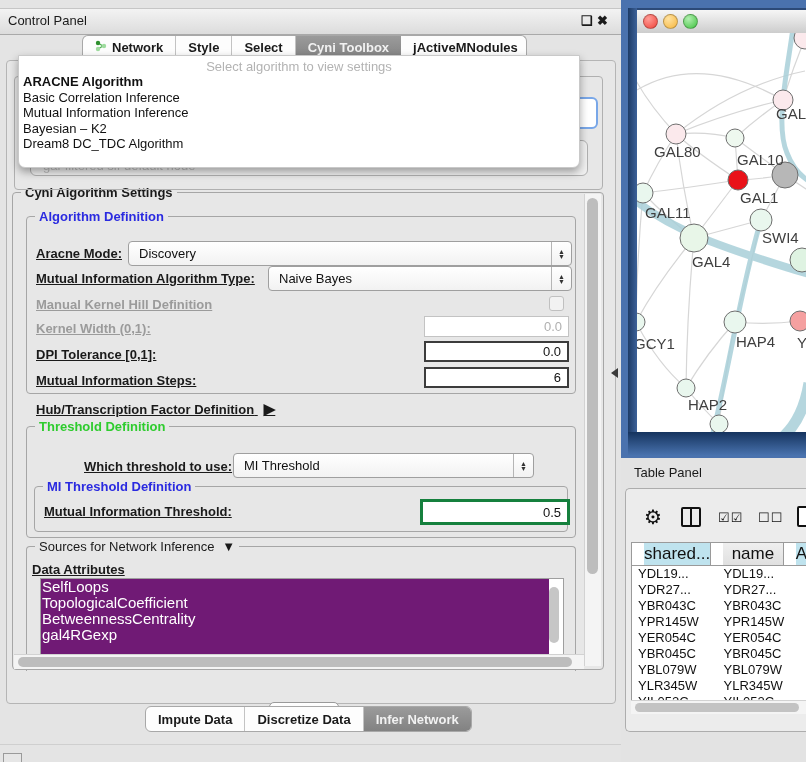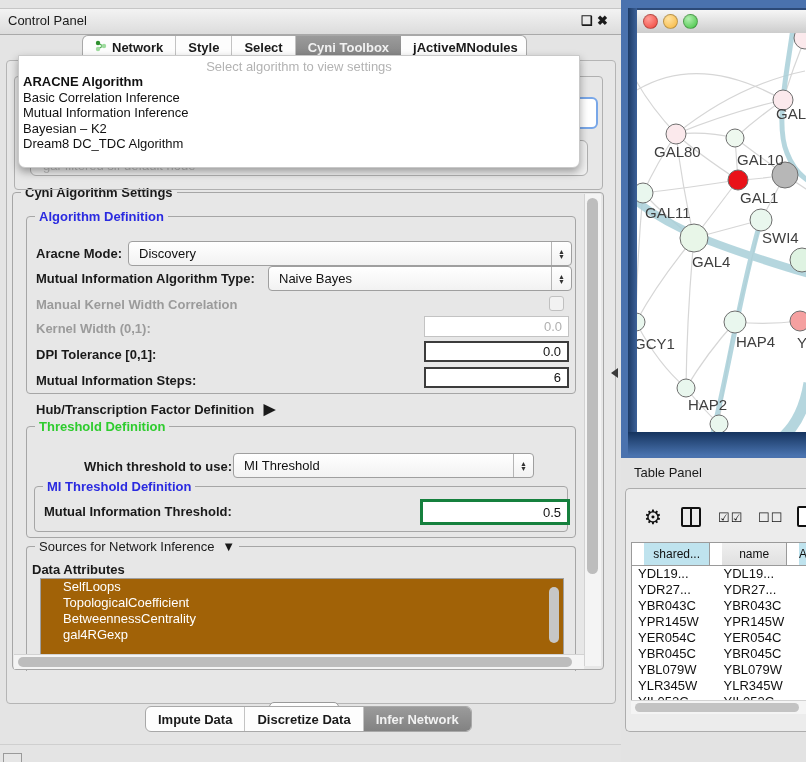--- a/index.html
+++ b/index.html
@@ -14,32 +14,32 @@
   .tabstrip{display:flex;background:#fdfdfd;border:1px solid #a8a8a8;overflow:hidden;}
   .tabstrip.top{left:82px;top:35px;width:443px;height:23px;border-radius:6px 6px 0 0;border-bottom:none;}
   .tabstrip.bottom{left:145px;top:706px;width:325px;height:24px;border-radius:6px;}
   .tab{display:flex;align-items:center;justify-content:center;font-size:13px;font-weight:bold;color:#1a1a1a;padding:0 12px;border-right:1px solid #c3c3c3;white-space:nowrap;}
   .tab:last-child{border-right:none;}
   .tab.sel{background:linear-gradient(#9b9b9b,#828282);color:#f2f2f2;border-right:none;}
   .inner-panel{left:6px;top:60px;width:608px;height:642px;background:#e7e7e7;border:1px solid #b5b5b5;border-radius:4px;}
   .grp{position:absolute;border:1px solid #a6a6a6;border-radius:4px;}
   .grp-legend{position:absolute;top:-8px;left:8px;background:#e7e7e7;padding:0 4px;font-size:13px;font-weight:bold;}
   .lg-black{color:#1a1a1a;}.lg-blue{color:#2a2ae0;}.lg-green{color:#2ecc2e;}
-  .flabel{font-size:13px;font-weight:bold;color:#1a1a1a;white-space:nowrap;}
+  .flabel{font-size:13px;font-weight:bold;color:#1a1a1a;white-space:nowrap;text-decoration:underline;}
   .flabel.dis{color:#9b9b9b;}
   .combo{position:absolute;background:linear-gradient(#ffffff,#f2f2f2);border:1px solid #9f9f9f;border-radius:4px;display:flex;align-items:center;font-size:13px;color:#111;}
   .combo .val{flex:1;padding-left:10px;}
   .combo .stepper{width:19px;align-self:stretch;border-left:1px solid #b5b5b5;display:flex;flex-direction:column;align-items:center;justify-content:center;font-size:7px;line-height:5px;color:#333;}
   .tfield{position:absolute;background:#fff;font-size:13px;text-align:right;padding-right:6px;display:flex;align-items:center;justify-content:flex-end;color:#111;}
   .tfield.dark{border:2px solid #3c3c3c;}
   .tfield.norm{border:3px solid #15803d;text-align:center;}
   .tfield.dis{border:1px solid #c3c3c3;color:#b0b0b0;}
   .chk{position:absolute;width:13px;height:13px;border:1px solid #c0c0c0;border-radius:3px;background:#f2f2f2;}
   .listbox{position:absolute;background:#fff;border:1px solid #9f9f9f;overflow:hidden;}
-  .listrow{height:16px;background:#a16207;color:#fff;font-size:13px;line-height:16px;padding-left:22px;white-space:nowrap;}
+  .listrow{height:16px;background:#701a75;color:#fff;font-size:15px;line-height:16px;padding-left:1px;white-space:nowrap;}
   .sb-track-v{position:absolute;background:#f4f4f4;border-left:1px solid #d2d2d2;}
   .sb-track-h{position:absolute;background:#f4f4f4;border-top:1px solid #d2d2d2;}
   .sb-thumb{position:absolute;background:#bdbdbd;border-radius:6px;}
   .btn{position:absolute;background:linear-gradient(#ffffff,#ededed);border:1px solid #9a9a9a;border-radius:5px;font-size:13px;color:#1a1a1a;display:flex;align-items:center;justify-content:center;margin-top:28px;}
   
   .dropdown{left:18px;top:55px;width:560px;height:111px;background:#fff;border:1px solid #c9c9c9;border-radius:0 0 7px 7px;box-shadow:0 4px 9px rgba(0,0,0,.35);z-index:50;}
   .dd-prompt{text-align:center;color:#b3b3b3;font-size:13px;padding-top:3px;height:15px;}
   .dd-item{font-size:13px;color:#111;height:15.5px;line-height:15.5px;padding-left:4px;white-space:nowrap;}
   .dd-item.bold{font-weight:bold;}
   
@@ -50,21 +50,21 @@
   .net-titlebar{left:637px;top:8px;width:169px;height:25px;background:linear-gradient(#f6f6f6,#c9c9c9);border-top:2px solid #2c4a78;border-bottom:1px solid #8f8f8f;}
   .tl{position:absolute;top:14px;width:13px;height:13px;border-radius:50%;border:1px solid rgba(0,0,0,.25);}
   .net-view{left:637px;top:33px;width:169px;height:399px;background:#fff;overflow:hidden;}
   .net-frame-bottom{left:628px;top:432px;width:178px;height:24px;background:linear-gradient(#15335e,#4a74b0);}
   .tp-region{left:621px;top:458px;width:185px;height:304px;background:#e3e3e3;}
   .tp-title{left:634px;top:465px;font-size:13px;color:#1a1a1a;}
   .tp-window{left:625px;top:488px;width:181px;height:242px;background:#ececec;border:1px solid #adadad;border-radius:5px 0 0 5px;border-right:none;}
   .tb-ico{position:absolute;top:505px;color:#111;}
   .table-wrap{left:631px;top:542px;width:175px;height:170px;background:#fff;border:1px solid #9a9a9a;border-right:none;overflow:hidden;font-size:13px;}
   .thead{display:flex;height:22px;border-bottom:1px solid #9a9a9a;}
-  .th{display:flex;align-items:center;justify-content:center;border-right:1px solid #9a9a9a;font-size:12px;color:#111;margin-left:12px;}
+  .th{display:flex;align-items:center;justify-content:center;border-right:1px solid #9a9a9a;font-size:17px;color:#111;margin-left:12px;}
   .th.selcol{background:#bfe3ee;}
   .th.graycol{background:linear-gradient(#efefef,#e0e0e0);}
   .trow{display:flex;height:16px;line-height:16px;}
   .td{padding-left:6px;white-space:nowrap;overflow:hidden;color:#111;}
   .c1{width:80px;}.c2{width:78px;}.c3{flex:1;}
   .node-label{font-size:15px;fill:#3f3f3f;}
 </style>
 </head>
 <body>
 
@@ -134,21 +134,21 @@
         </span>
     </div>
     <div class="abs flabel" style="left:36px;top:271px;">Mutual Information Algorithm Type:</div>
     <div class="combo" style="left:268px;top:266px;width:302px;height:23px;">
       <span class="val">Naive Bayes</span>
       <span class="stepper">
           <span>▲</span>
           <span>▼</span>
         </span>
     </div>
-    <div class="abs flabel dis" style="left:36px;top:297px;">Manual Kernel Width Correlation</div>
+    <div class="abs flabel dis" style="left:36px;top:297px;">Manual Kernel Hill Definition</div>
     <div class="chk" style="left:549px;top:296px;"></div>
     <div class="abs flabel dis" style="left:36px;top:321px;text-align:center;">Kernel Width (0,1):</div>
     <div class="tfield dis" style="left:424px;top:316px;width:137px;height:19px;">0.0</div>
     <div class="abs flabel" style="left:36px;top:347px;">DPI Tolerance [0,1]:</div>
     <div class="tfield dark" style="left:424px;top:341px;width:135px;height:17px;">0.0</div>
     <div class="abs flabel" style="left:36px;top:373px;">Mutual Information Steps:</div>
     <div class="tfield dark" style="left:424px;top:367px;width:135px;height:17px;">6</div>
 
     <div class="abs flabel" style="left:36px;top:400px;">
       <span>Hub/Transcription Factor Definition</span>

